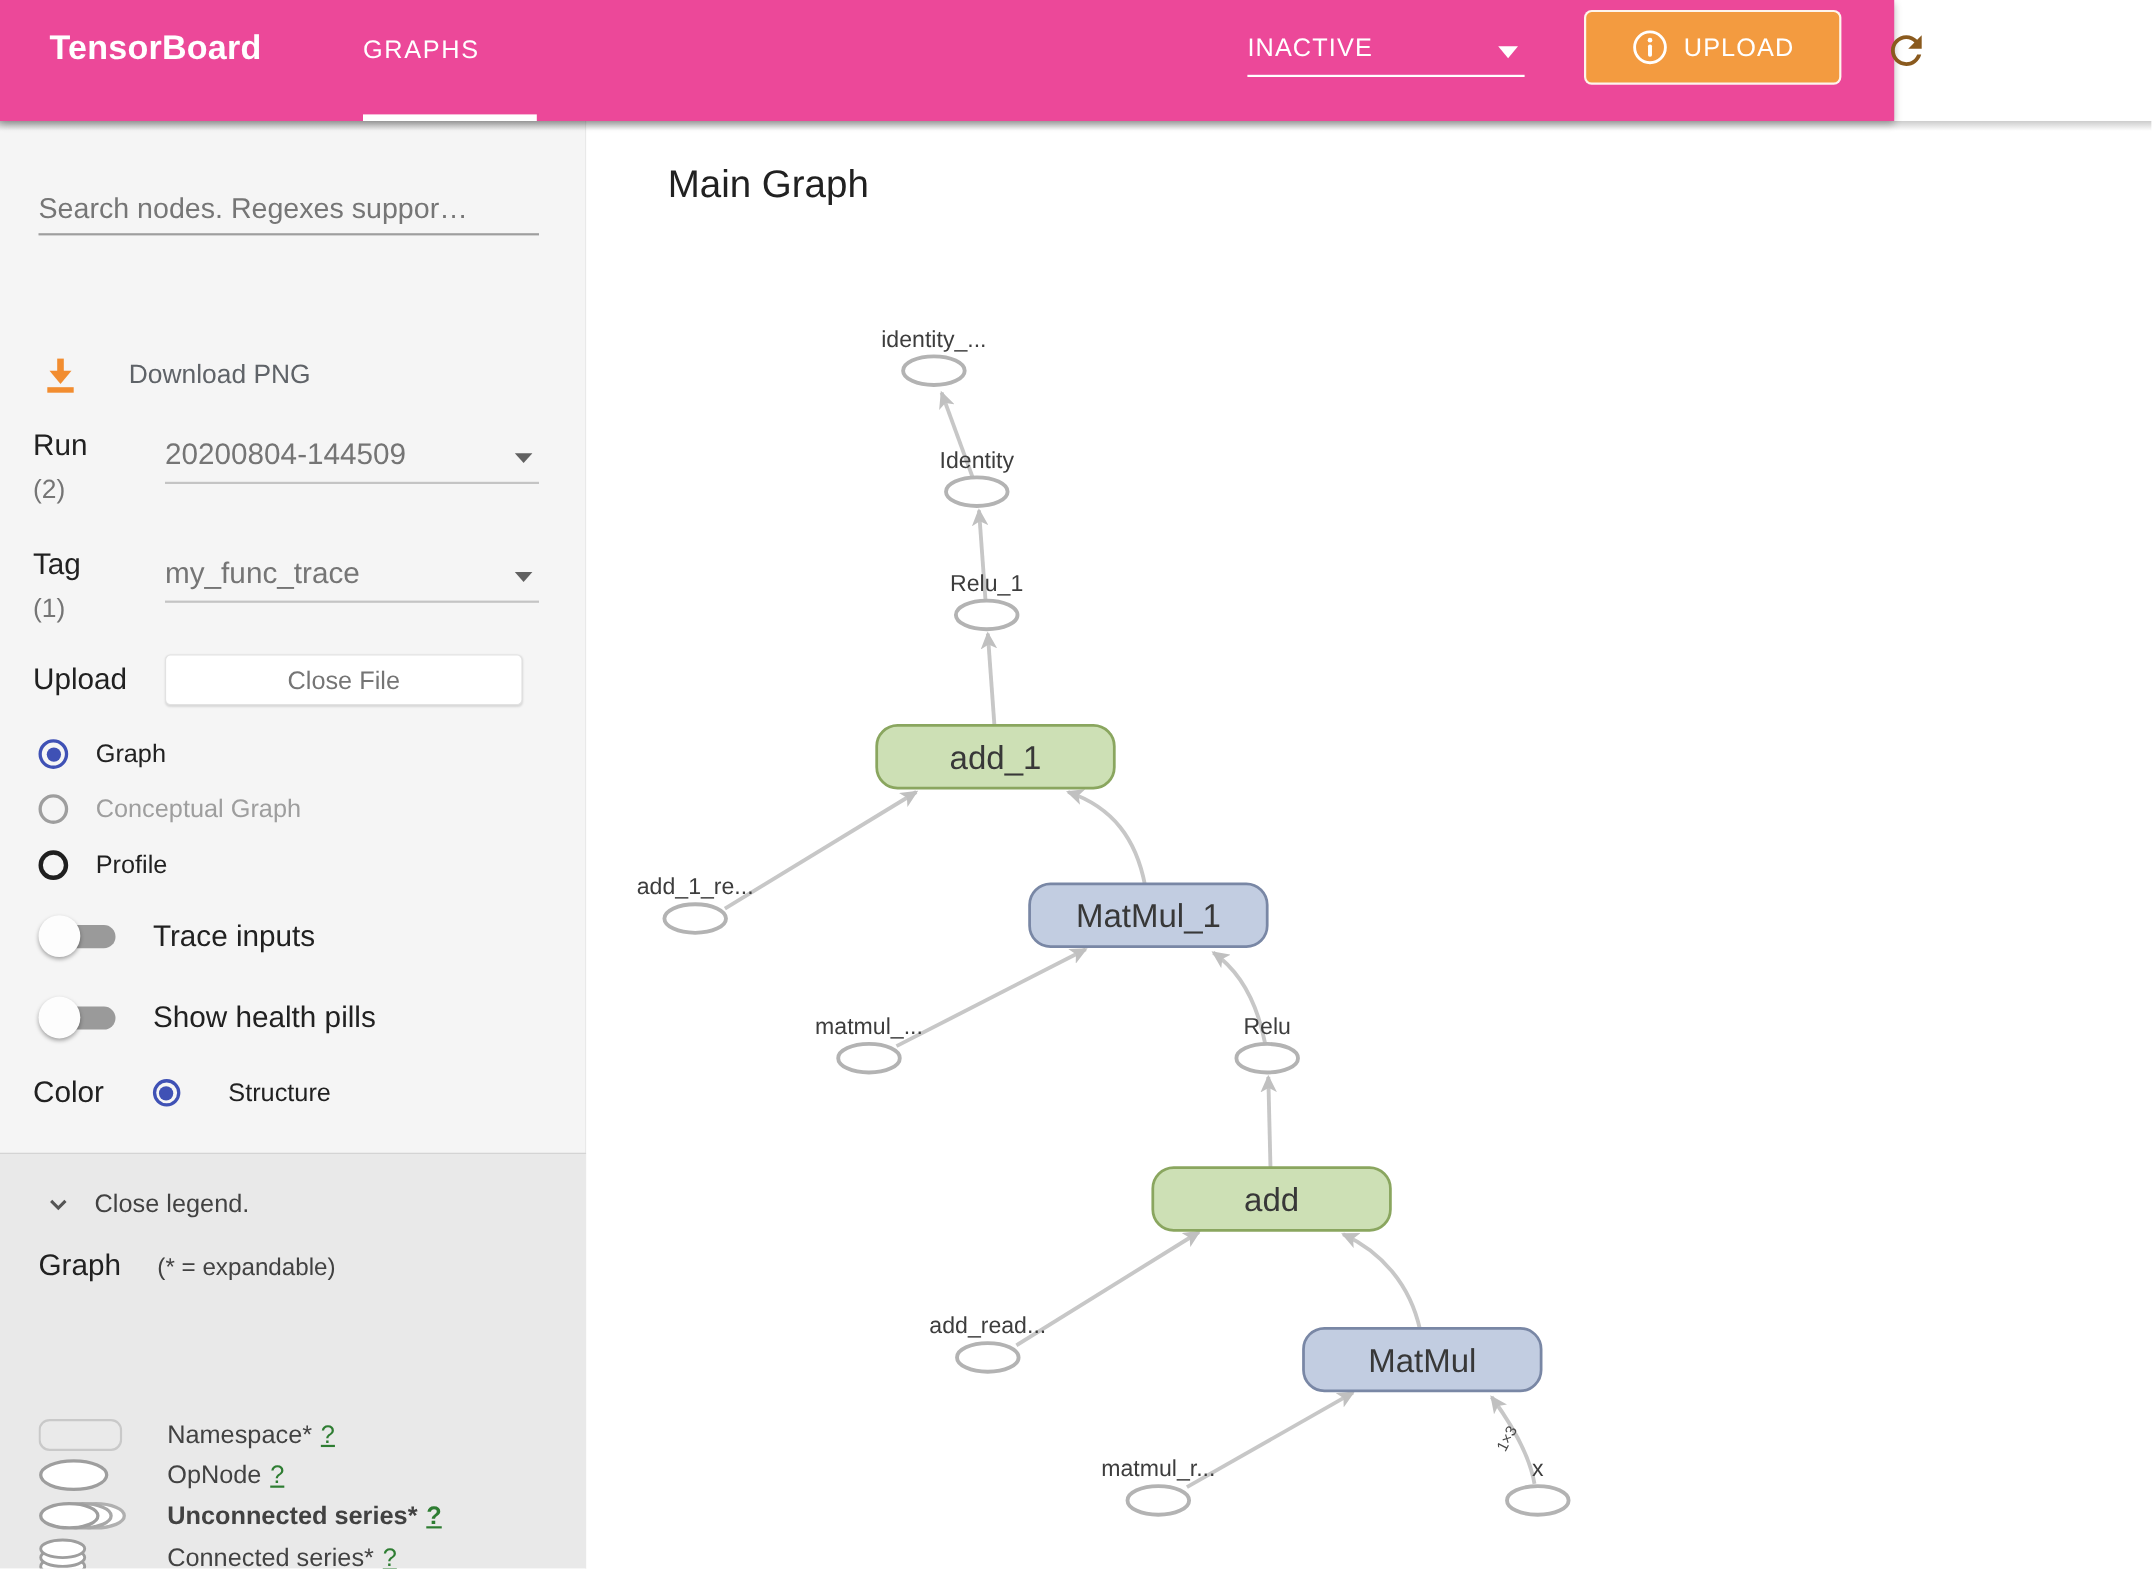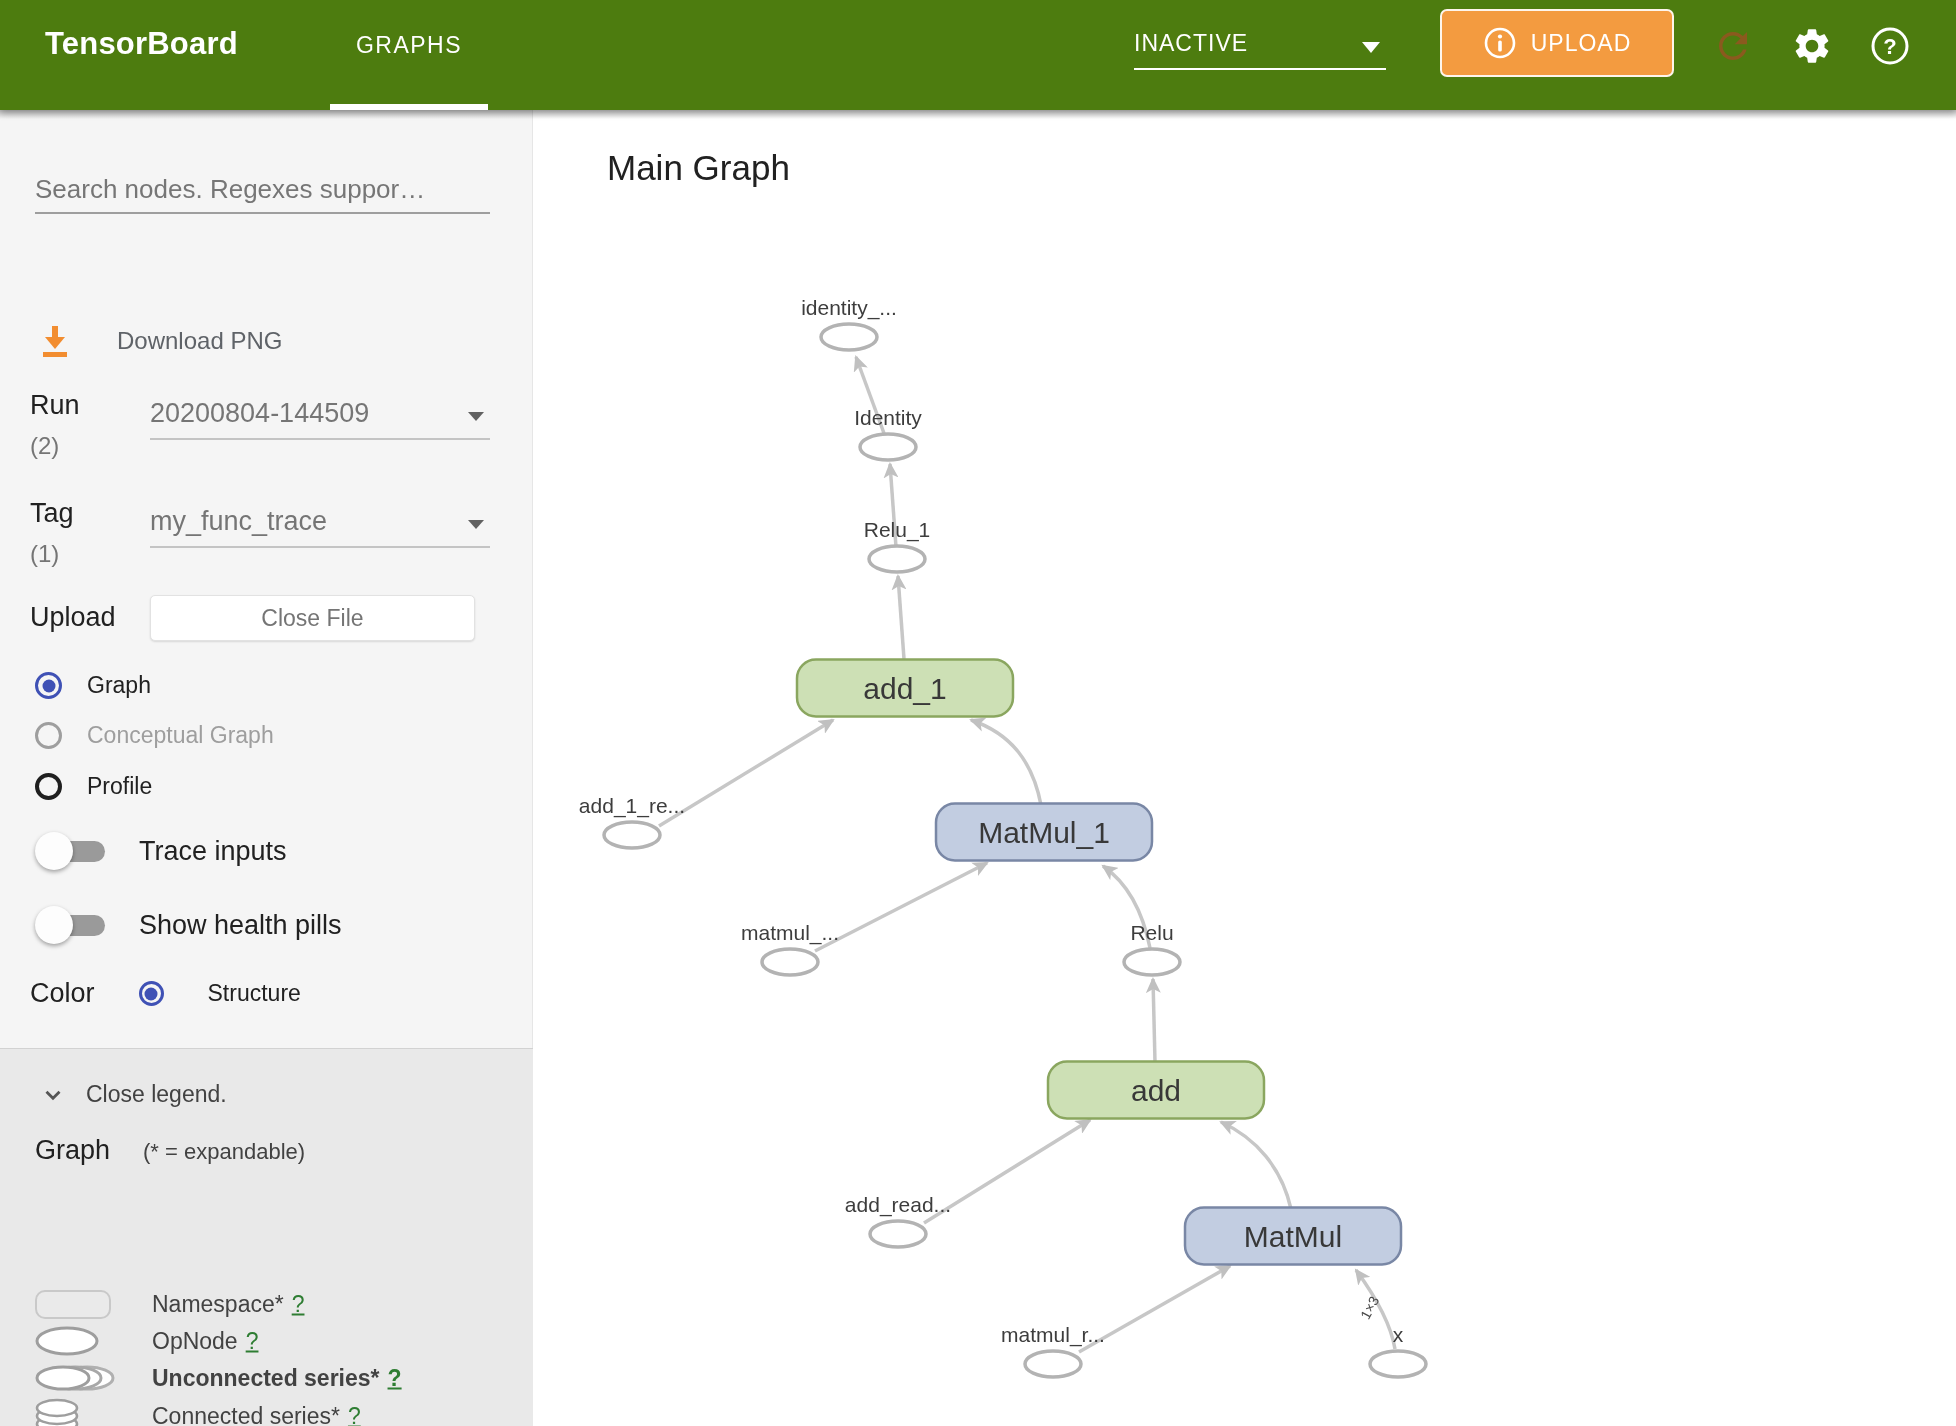--- a/index.html
+++ b/index.html
@@ -1,25 +1,25 @@
 <!DOCTYPE html>
 <html><head>
 <meta charset="utf-8">
 <style>
   * { margin:0; padding:0; box-sizing:border-box; }
   html,body { width:1956px; height:1426px; overflow:hidden; background:#fff;
     font-family:"Liberation Sans", sans-serif; }
   .app { position:relative; width:1956px; height:1426px; }
 
   
-  .toolbar { position:absolute; left:0; top:0; width:1956px; height:110px;
-    background:#4d7c0f; box-shadow:0 3px 7px rgba(0,0,0,0.30); z-index:10; }
+  .toolbar { position:absolute; left:0; top:0; width:1722px; height:110px;
+    background:#ec4899; box-shadow:0 3px 7px rgba(0,0,0,0.30); z-index:10; }
   .logo { position:absolute; left:45px; top:26px; color:#fff; font-size:31px; font-weight:700; letter-spacing:0.2px; }
   .tab { position:absolute; left:330px; top:0; width:158px; height:110px; cursor:pointer; }
-  .tab-label { position:absolute; left:0; right:0; top:32px; text-align:center; color:#fff; font-size:23px; letter-spacing:1.5px; font-weight:500; }
+  .tab-label { position:absolute; left:0; right:0; top:32px; text-align:left; color:#fff; font-size:23px; letter-spacing:1.5px; font-weight:500; }
   .tab-underline { position:absolute; left:0; bottom:0; width:100%; height:6px; background:#fff; }
   .status-select { position:absolute; left:1134px; top:0; width:252px; height:110px; cursor:pointer; }
   .status-text { position:absolute; left:0; top:30px; color:#fff; font-size:23px; letter-spacing:1px; font-weight:500; }
   .status-arrow { position:absolute; left:228px; top:42px; width:0; height:0;
     border-left:9px solid transparent; border-right:9px solid transparent; border-top:11px solid #fff; }
   .status-underline { position:absolute; left:0; top:68px; width:252px; height:2px; background:#fff; }
   .upload-btn { position:absolute; left:1440px; top:9px; width:234px; height:68px;
     background:#F39B40; border:2px solid rgba(255,255,255,0.9); border-radius:7px;
     display:flex; align-items:center; justify-content:center; gap:14px; cursor:pointer; }
   .upload-label { color:#fff; font-size:23px; letter-spacing:1px; font-weight:500; }

